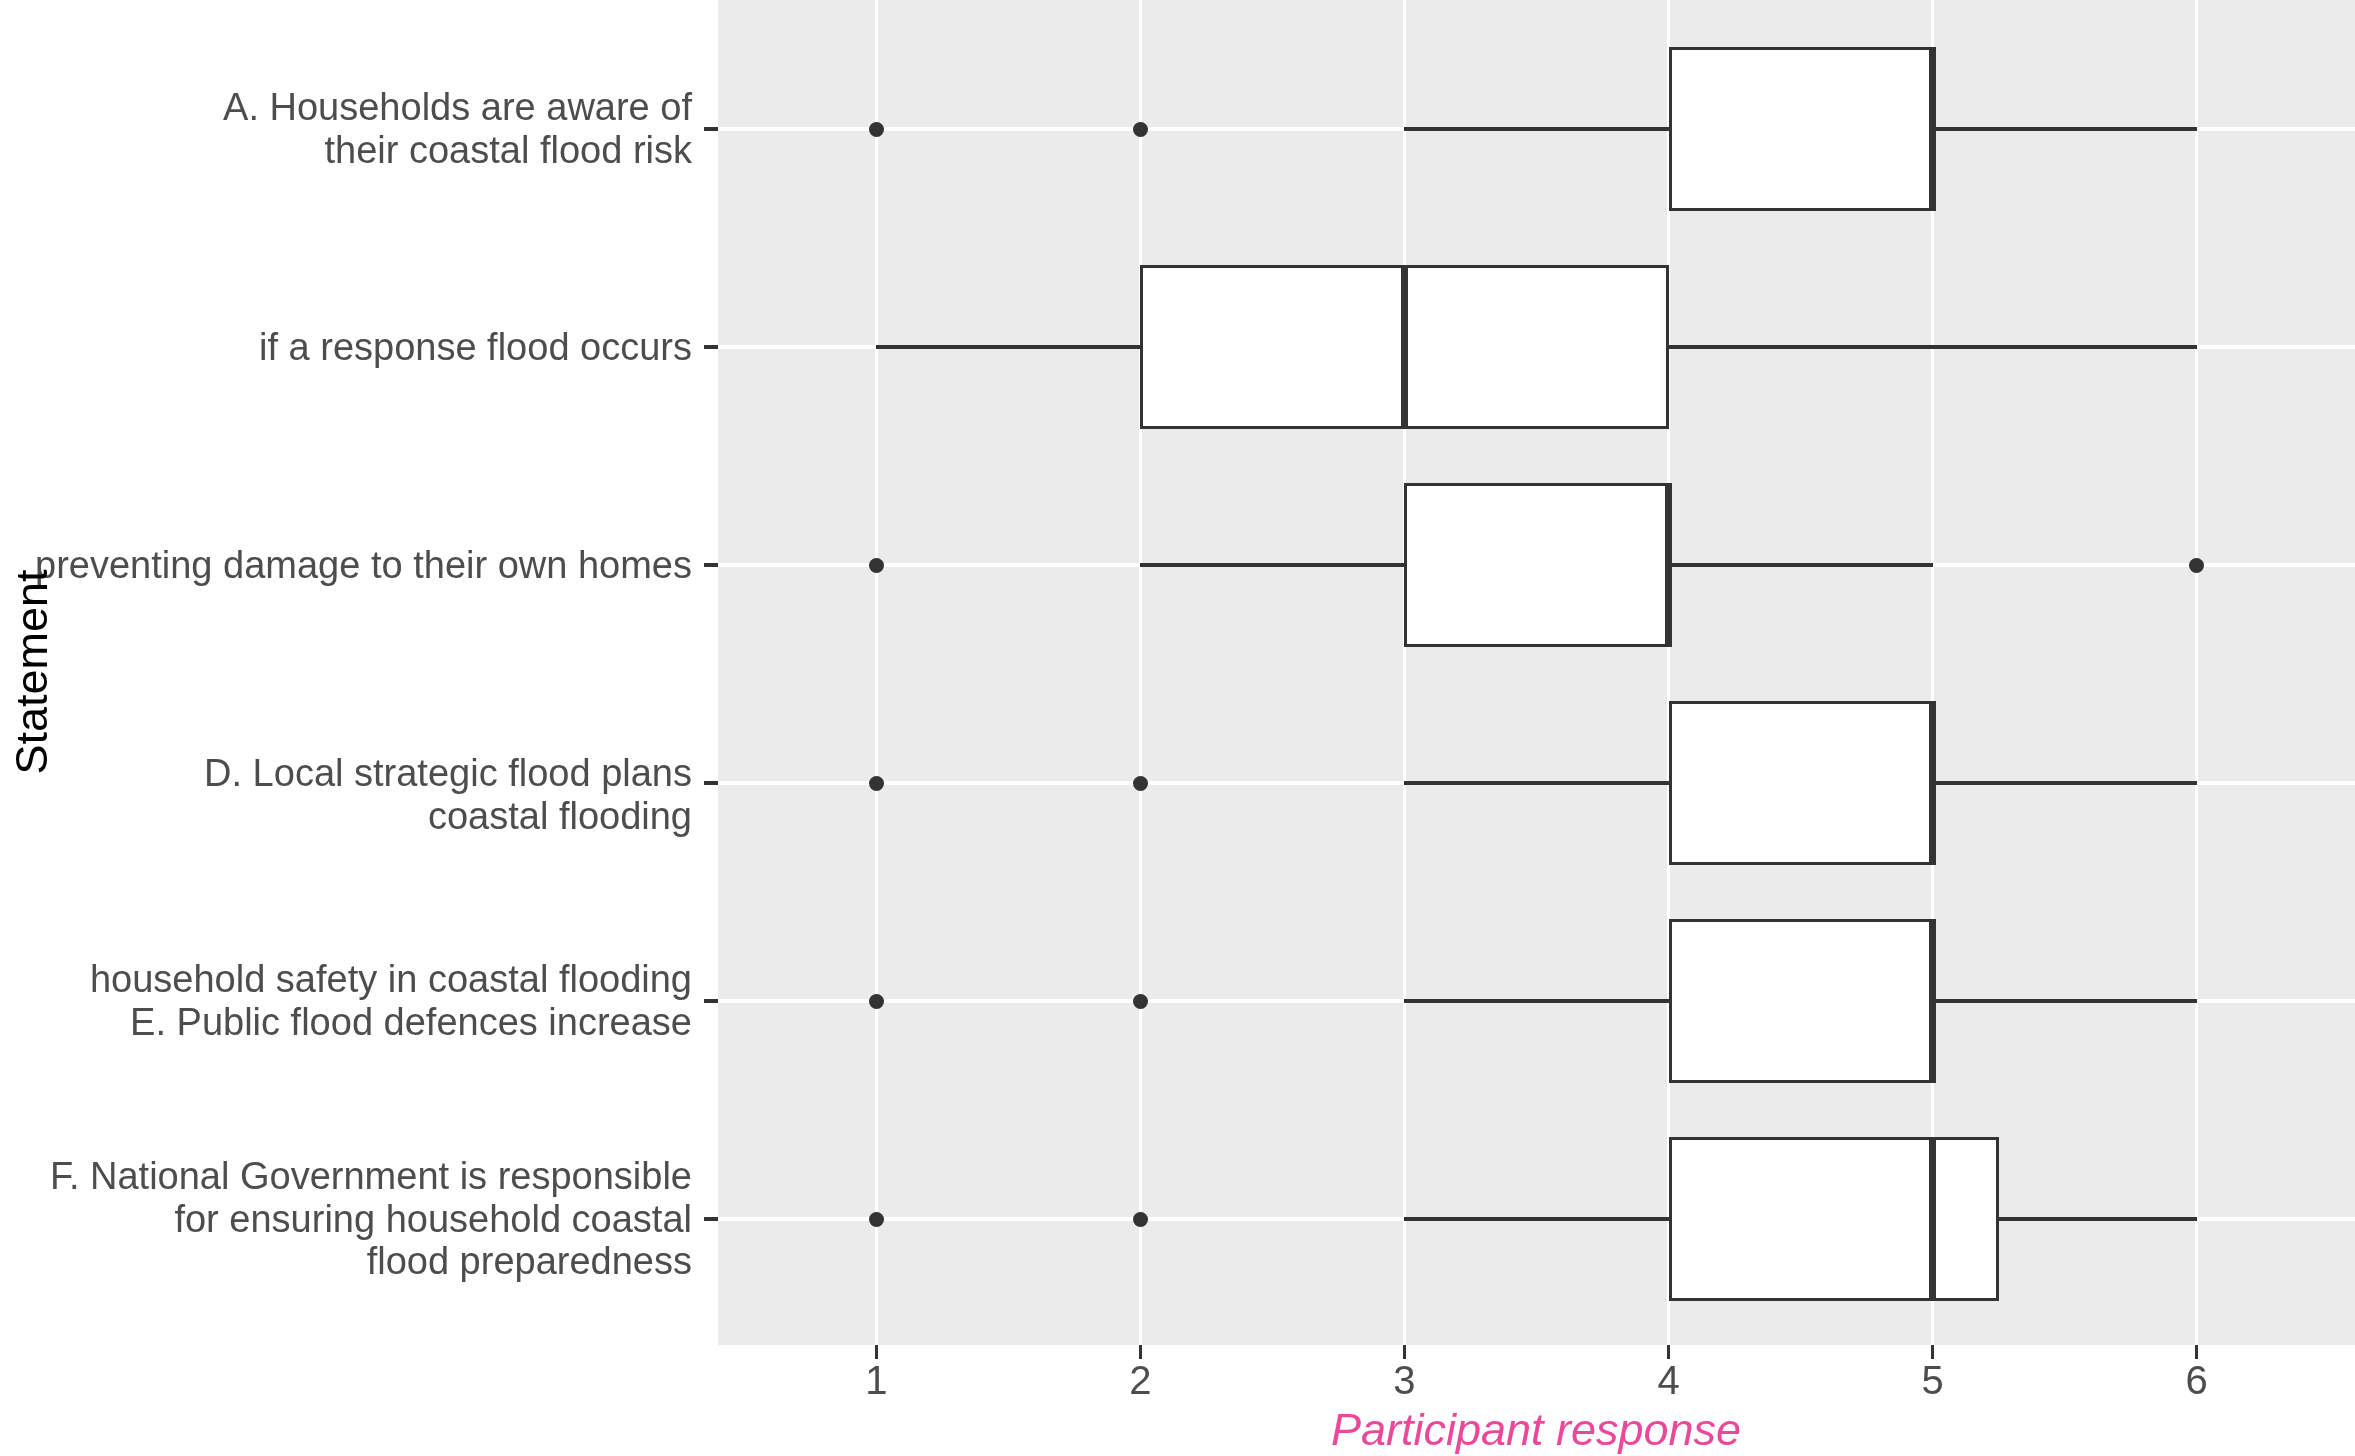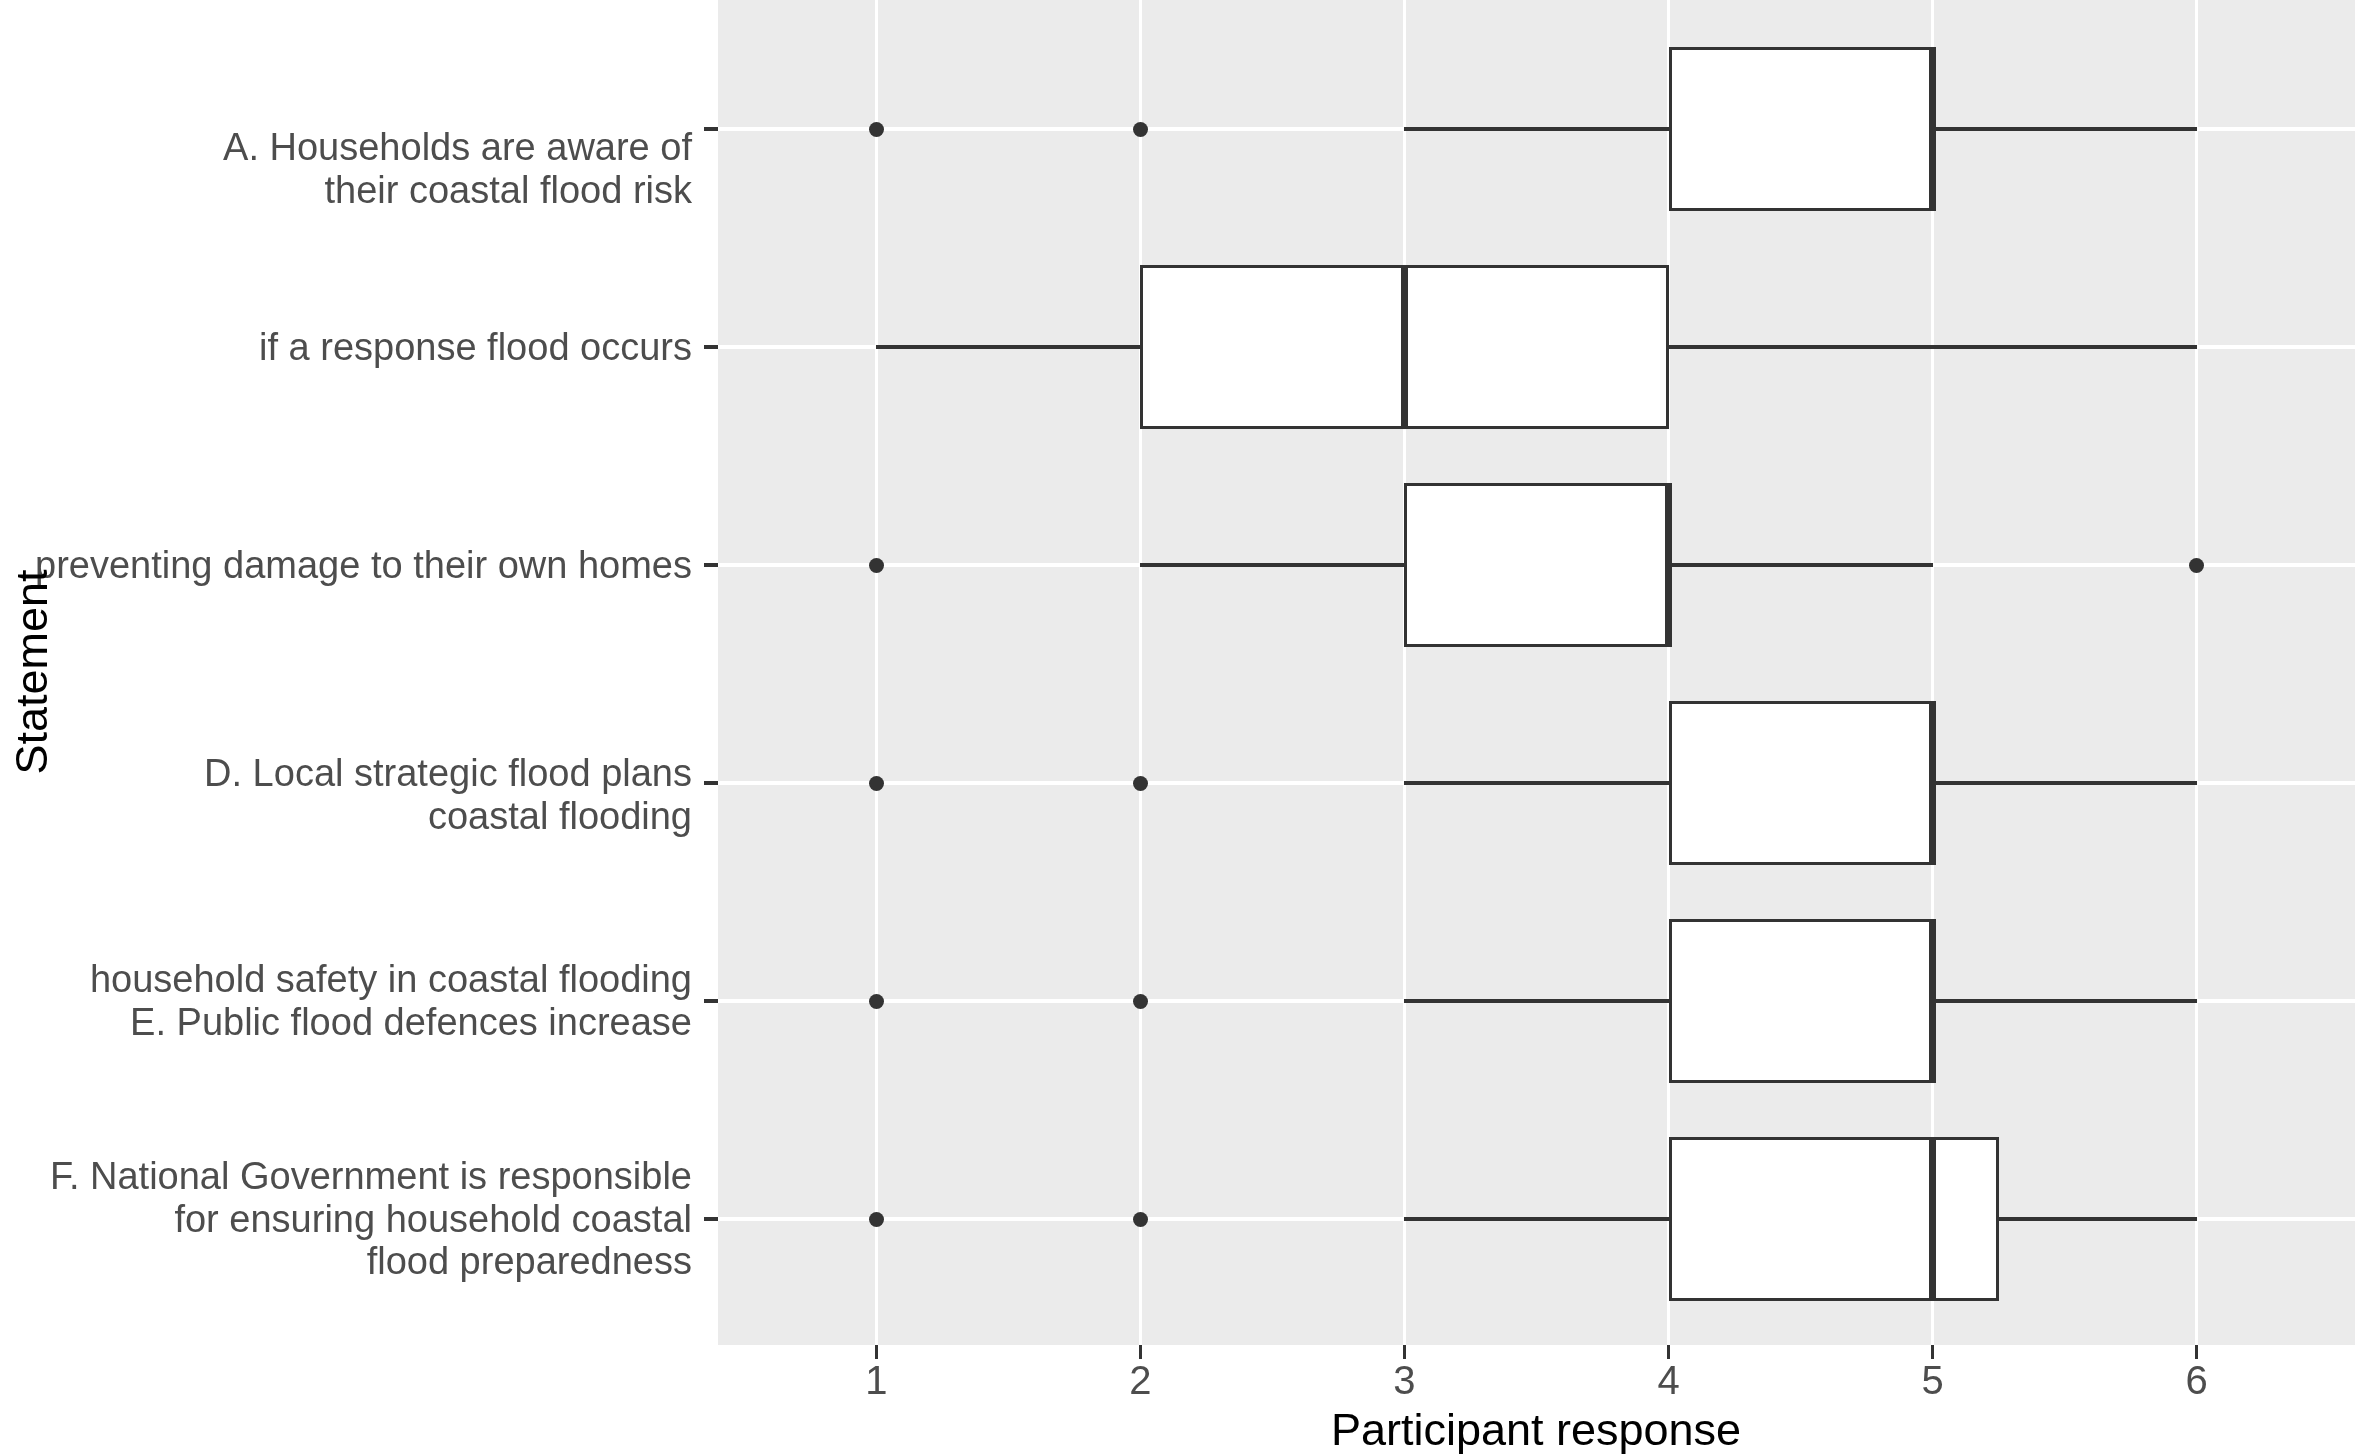--- a/index.html
+++ b/index.html
@@ -24,21 +24,21 @@
   .tick-x{position:absolute;width:3.5px;height:14px;background:#333333;top:1345px;}
   .tick-y{position:absolute;width:14px;height:3.5px;background:#333333;left:704px;}
   .tick-label-x{
     position:absolute;top:1358px;
     transform:translateX(-50%);
     font-size:40px;color:#4D4D4D;line-height:1.1;
   }
   .axis-title-x{
     position:absolute;top:1404px;left:1536px;
     transform:translateX(-50%);
-    font-size:45px;color:#000000;white-space:nowrap;
+    font-size:45px;color:#ec4899;white-space:nowrap;font-style:italic;
   }
   .axis-title-y{
     position:absolute;top:672px;left:32px;
     transform:translate(-50%,-50%) rotate(-90deg);
     font-size:45px;color:#000000;white-space:nowrap;
   }
   .y-label{
     position:absolute;left:0;width:692px;
     transform:translateY(-50%);
     text-align:right;
@@ -100,21 +100,21 @@
       <div class="tick-label-x" style="left: 1404.48px;">3</div>
       <div class="tick-x" style="left: 1666.77px;"></div>
       <div class="tick-label-x" style="left: 1668.52px;">4</div>
       <div class="tick-x" style="left: 1930.8px;"></div>
       <div class="tick-label-x" style="left: 1932.55px;">5</div>
       <div class="tick-x" style="left: 2194.83px;"></div>
       <div class="tick-label-x" style="left: 2196.58px;">6</div>
     </div>
   <div id="axis-y">
       <div class="tick-y" style="top: 127.25px;"></div>
-      <div class="y-label" style="top: 129px; margin-top: 40px;">
+      <div class="y-label" style="top: 129px;">
         <div>A. Households are aware of</div>
         <div>their coastal flood risk</div>
       </div>
       <div class="tick-y" style="top: 345.25px;"></div>
       <div class="y-label" style="top: 347px;">
         <div>if a response flood occurs</div>
       </div>
       <div class="tick-y" style="top: 563.25px;"></div>
       <div class="y-label" style="top: 565px;">
         <div>preventing damage to their own homes</div>

